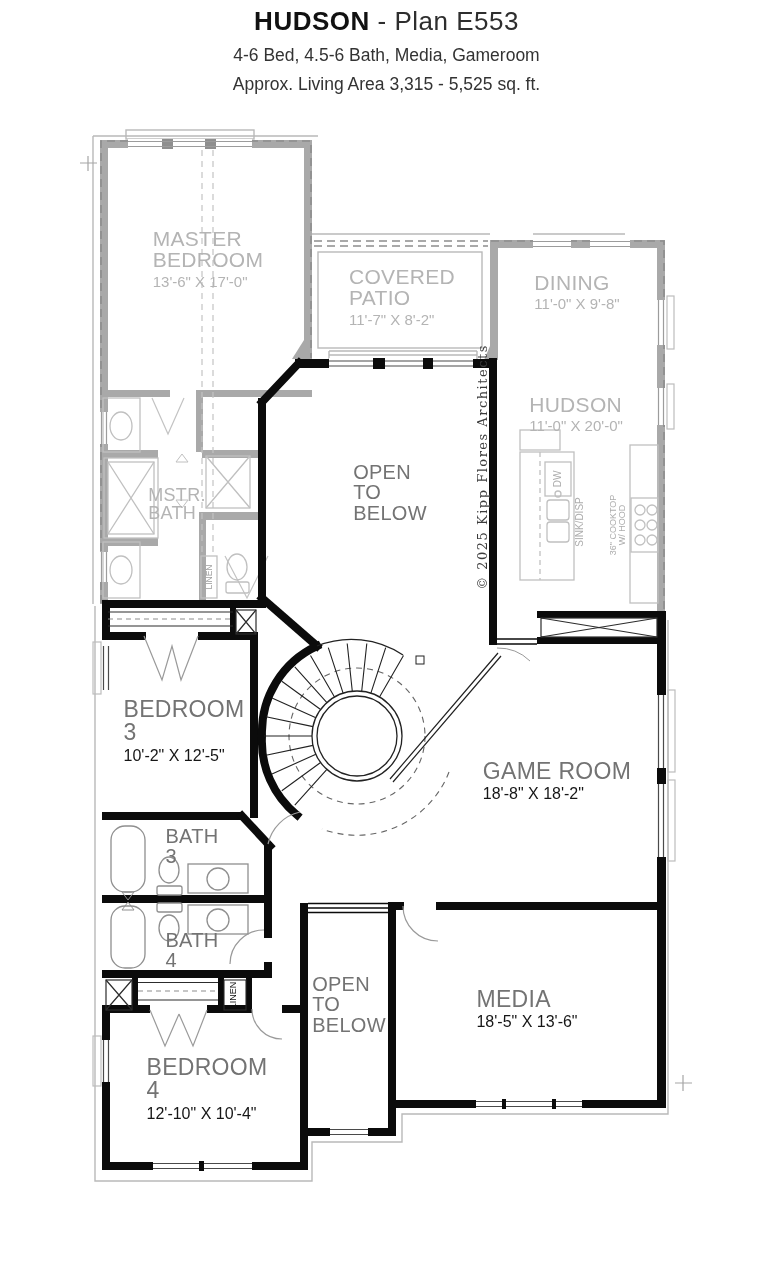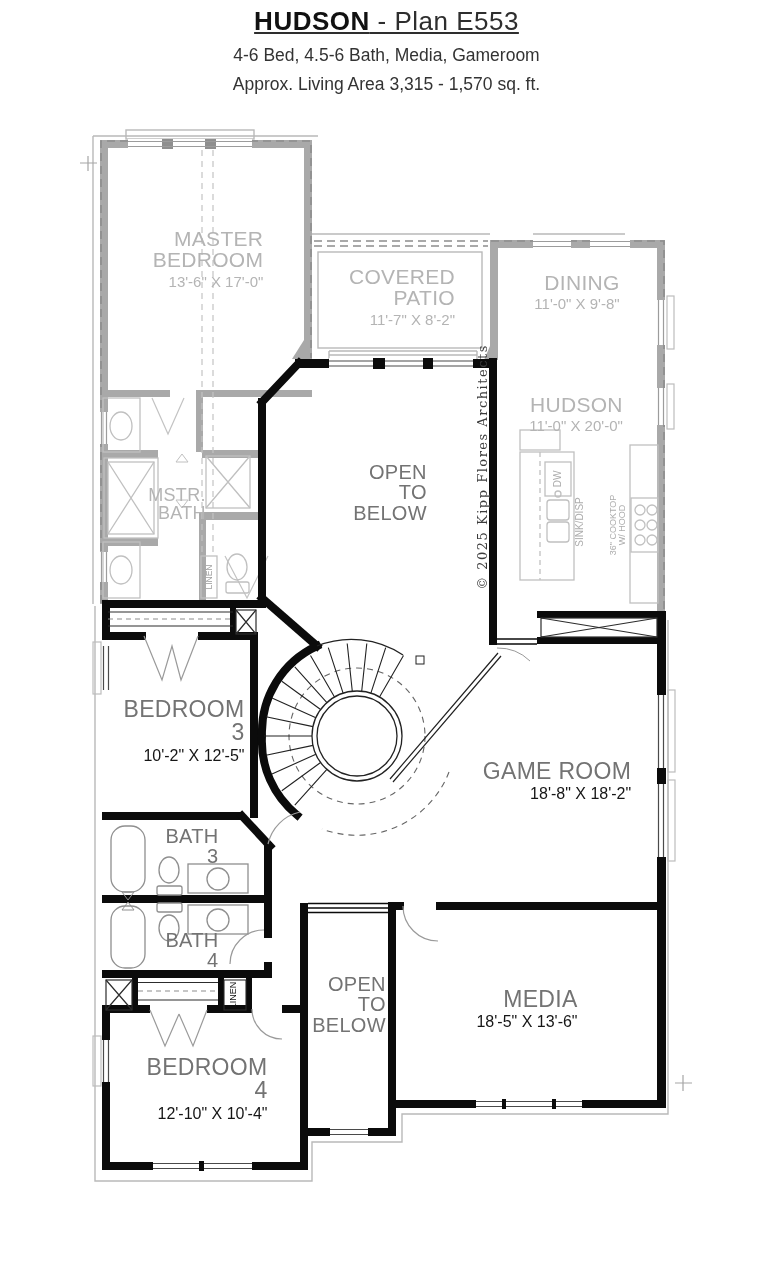--- a/index.html
+++ b/index.html
@@ -1,24 +1,24 @@
 <!DOCTYPE html>
 <html><head>
 <meta charset="utf-8">
 <style>
   html,body{margin:0;padding:0;background:#fff;}
   #page{position:relative;width:773px;height:1267px;background:#ffffff;overflow:hidden;
         font-family:"Liberation Sans",sans-serif;}
   .hdr{position:absolute;top:6px;left:0;width:100%;text-align:center;color:#2e2e2e;}
-  .hdr .t1{font-size:26px;letter-spacing:.5px;text-decoration:underline;}
+  .hdr .t1{font-size:26px;letter-spacing:.5px;}
   .hdr .t1 b{font-weight:bold;color:#111;}
   .hdr .t2{font-size:17.5px;margin-top:8px;color:#333;}
   .ftr{position:absolute;top:1228px;left:0;width:100%;text-align:center;
        font-size:27px;color:#1c1c1c;letter-spacing:.5px;}
-  .lbl{position:absolute;transform:translateX(-50%);text-align:right;white-space:nowrap;line-height:1.02;}
+  .lbl{position:absolute;transform:translateX(-50%);text-align:left;white-space:nowrap;line-height:1.02;}
   .lbl .nm{letter-spacing:.3px;}
   .lbl .dm{margin-top:3px;}
   .g .nm{color:#b4b4b4;font-size:21px;}
   .g .dm{color:#b4b4b4;font-size:15px;}
   .b .nm{color:#737373;font-size:23px;}
   .b .dm{color:#161616;font-size:16px;}
   .sm .nm{font-size:20px;}
   .vlbl{position:absolute;transform:translate(-50%,-50%) rotate(-90deg);white-space:nowrap;
         text-align:center;line-height:1.05;}
   svg{position:absolute;left:0;top:0;}
@@ -259,21 +259,21 @@
       <path d="M403,906 A35,35 0 0 0 438,941"></path>
       <path d="M264,930 A34,34 0 0 0 230,964"></path>
       <path d="M300,812 A42,42 0 0 0 268,844"></path>
       <path d="M497,648 A46,46 0 0 1 530,661" stroke-width="1"></path>
     </g>
   </svg>
 
   <div class="hdr">
     <div class="t1"><b>HUDSON</b><span> - Plan E553</span></div>
     <div class="t2">4-6 Bed, 4.5-6 Bath, Media, Gameroom</div>
-    <div class="t2">Approx. Living Area 3,315 - 1,570 sq. ft.</div>
+    <div class="t2">Approx. Living Area 3,315 - 5,525 sq. ft.</div>
   </div>
 
   <div class="lbl g" style="left:208px;top:228px">
     <div class="nm">MASTER</div>
     <div class="nm">BEDROOM</div>
     <div class="dm">13'-6" X 17'-0"</div>
   </div>
   <div class="lbl g" style="left:402px;top:266px">
     <div class="nm">COVERED</div>
     <div class="nm">PATIO</div>

